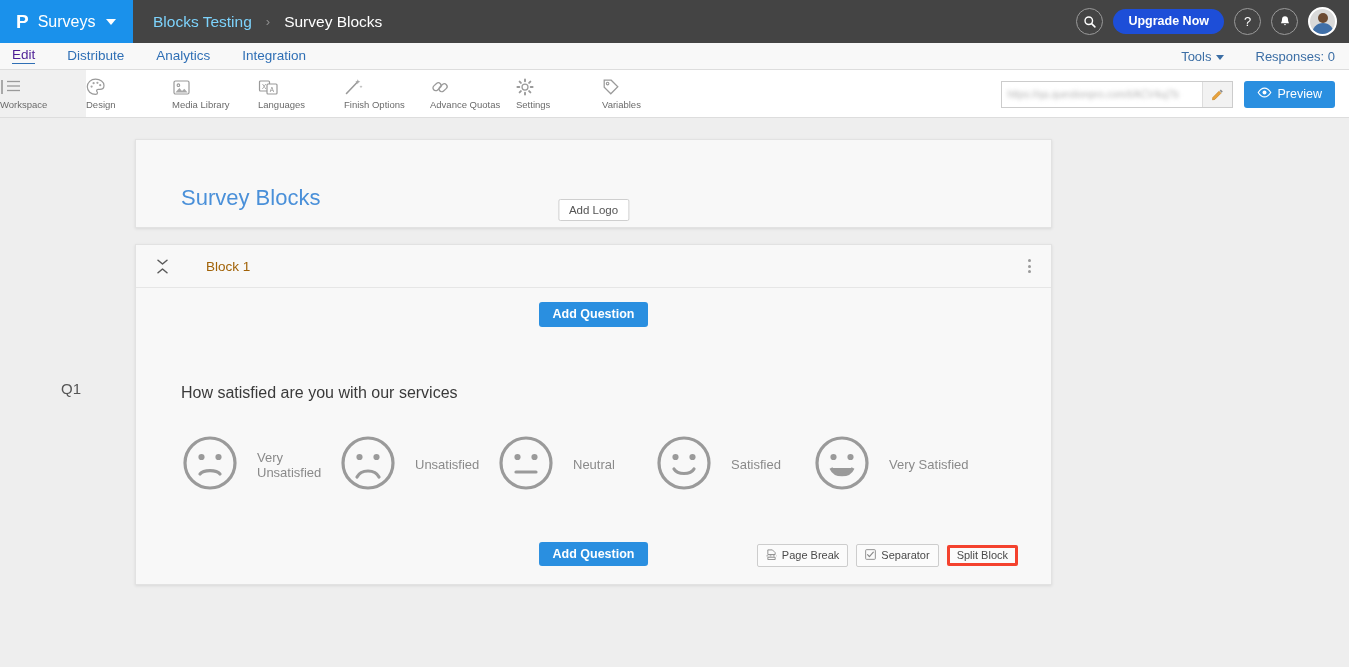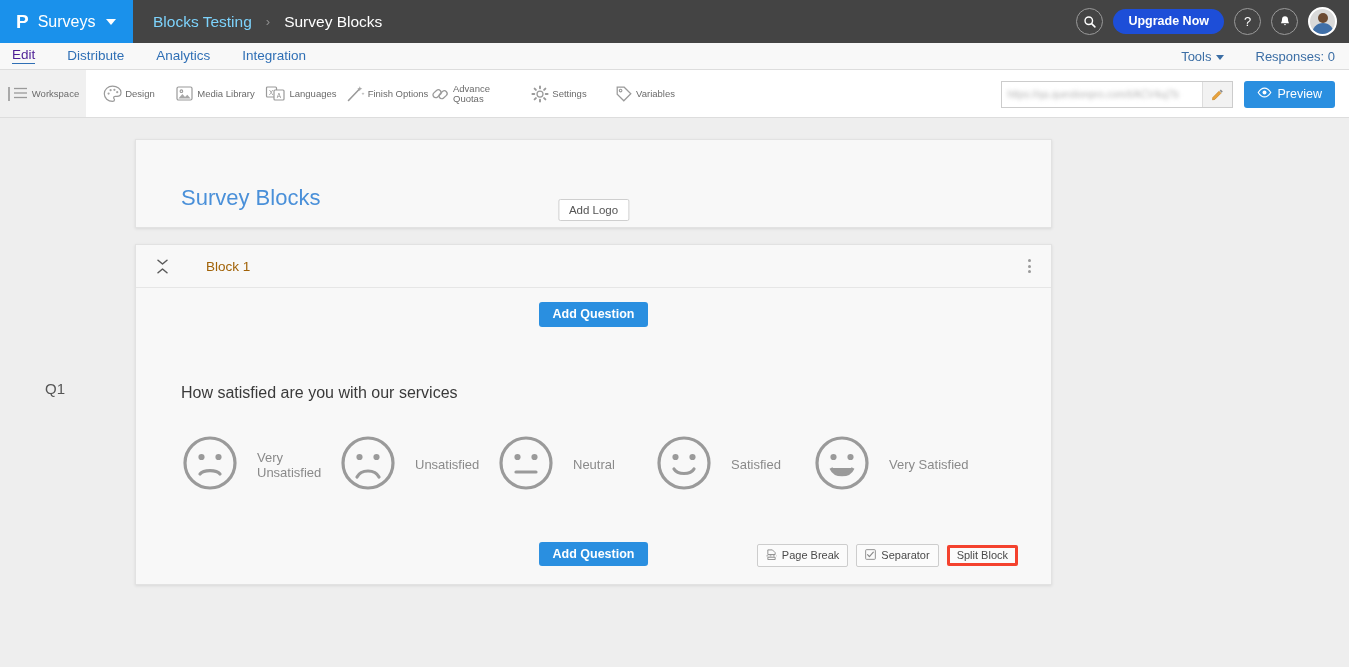--- a/index.html
+++ b/index.html
@@ -146,22 +146,22 @@
   
   .ribbon {
     height: 48px;
     background: #ffffff;
     border-bottom: 1px solid #dddddd;
     display: flex; align-items: stretch;
     position: relative;
   }
   .ribbon-item {
     width: 86px;
-    display: flex; flex-direction: row;
-    align-items: center; justify-content: center;
+    display: flex; flex-direction: column;
+    justify-content: center;
     gap: 3px;
   }
   .ribbon-item.active { background: #f0f0f0; }
   .ribbon-item .ico { height: 20px; display:flex; align-items:center; }
   .ribbon-item .lbl {
     font-size: 9.5px; color: #6b6b6b; line-height: 1;
   }
   .ribbon-right {
     position: absolute; right: 14px; top: 0; height: 48px;
     display: flex; align-items: center; gap: 11px;
@@ -206,21 +206,21 @@
     background: #eeeeee;
     overflow: hidden;
   }
   .q-gutter {
     position: absolute;
     left: 0; top: 0; width: 135px;
     height: 100%;
   }
   .q-label {
     position: absolute;
-    left: 45px; top: 262px;
+    left: 61px; top: 262px;
     font-size: 15px; color: #555555;
   }
 
   .card {
     background: #f8f8f8;
     border: 1px solid #e2e2e2;
     box-shadow: 0 1px 3px rgba(0,0,0,0.09);
     margin-left: 135px;
     width: 917px;
   }

